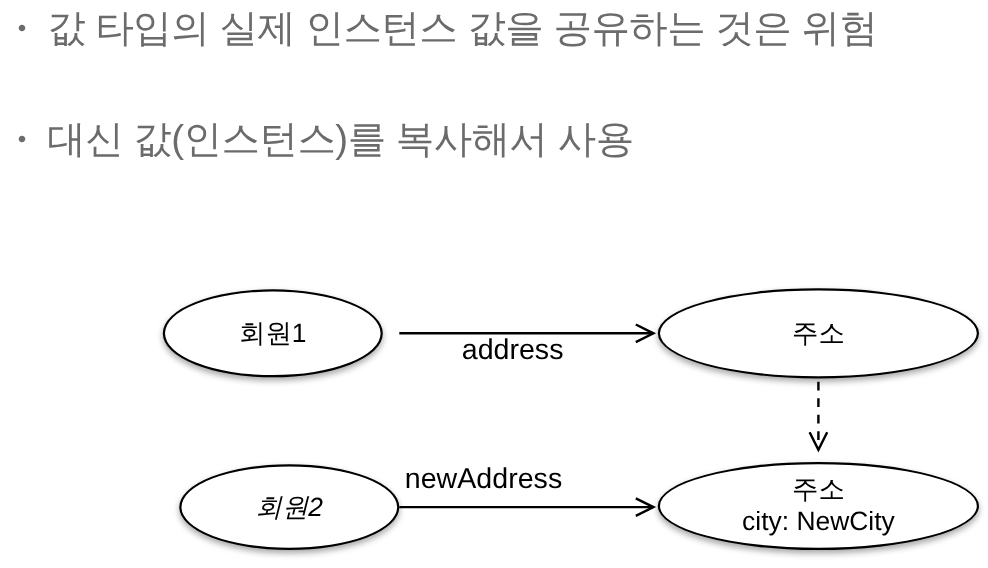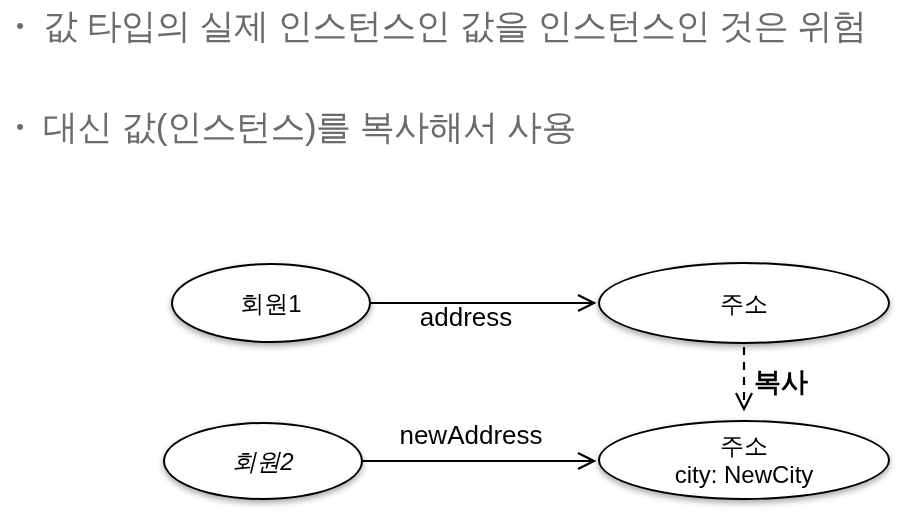--- a/index.html
+++ b/index.html
@@ -50,43 +50,43 @@
     box-shadow: 0 3px 6px rgba(0,0,0,0.35);
     display: flex;
     flex-direction: column;
     align-items: center;
     justify-content: center;
     color: #000000;
     text-align: center;
   }
   .node .node-line { font-size: 24px; line-height: 29px; white-space: nowrap; }
 
-  .node-member1     { left: 171px; top: 263px; width: 200px; height: 80px; }
+  .node-member1     { left: 148px; top: 263px; width: 200px; height: 80px; }
   .node-address-old { left: 598px; top: 262px; width: 292px; height: 82px; }
   .node-member2     { left: 163px; top: 422px; width: 200px; height: 78px; font-style: italic; }
   .node-address-new { left: 598px; top: 420px; width: 292px; height: 80px; }
 
   .edge-label {
     position: absolute;
     font-size: 26px;
     color: #000000;
     white-space: nowrap;
   }
   .edge-label-address     { left: 368px; top: 258px; width: 196px; text-align: center; margin-top: 44px; }
-  .edge-label-new-address { left: 368px; top: 420px; width: 206px; text-align: center; }
+  .edge-label-new-address { left: 368px; top: 420px; width: 206px; text-align: left; }
   .edge-label-copy        { left: 754px; top: 364px; font-weight: bold; font-size: 27px; }
 </style>
 </head>
 <body>
 
 <div class="canvas">
 
   <div class="bullet bullet-1">
     <span class="marker">•</span>
-    <span class="text">값 타입의 실제 인스턴스인 값을 인스턴스인 것은 위험</span>
+    <span class="text">값 타입의 실제 인스턴스 값을 공유하는 것은 위험</span>
   </div>
   <div class="bullet bullet-2">
     <span class="marker">•</span>
     <span class="text">대신 값(인스턴스)를 복사해서 사용</span>
   </div>
 
   <div class="diagram">
 
     <svg class="connector-layer" width="898" height="516" viewBox="0 0 898 516">
       <defs>
@@ -111,16 +111,15 @@
       <div class="node-line">회원2</div>
     </div>
 
     <div class="node node-address-new">
       <div class="node-line">주소</div>
       <div class="node-line">city: NewCity</div>
     </div>
 
     <div class="edge-label edge-label-address">address</div>
     <div class="edge-label edge-label-new-address">newAddress</div>
-    <div class="edge-label edge-label-copy">복사</div>
 
   </div>
 </div>
 
 </body></html>

